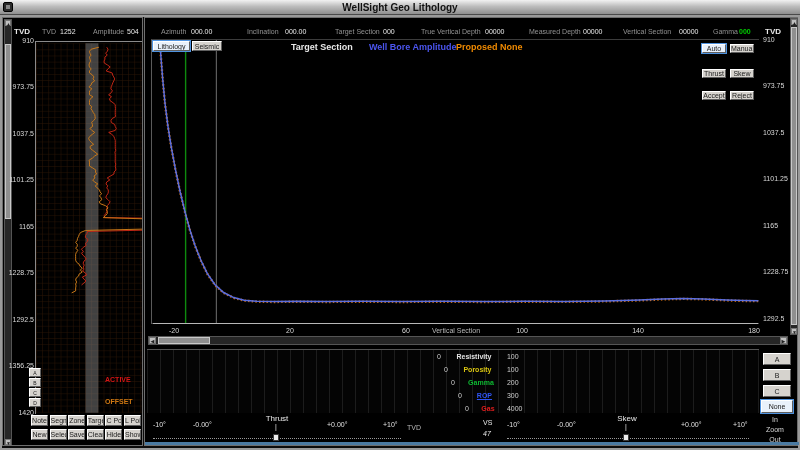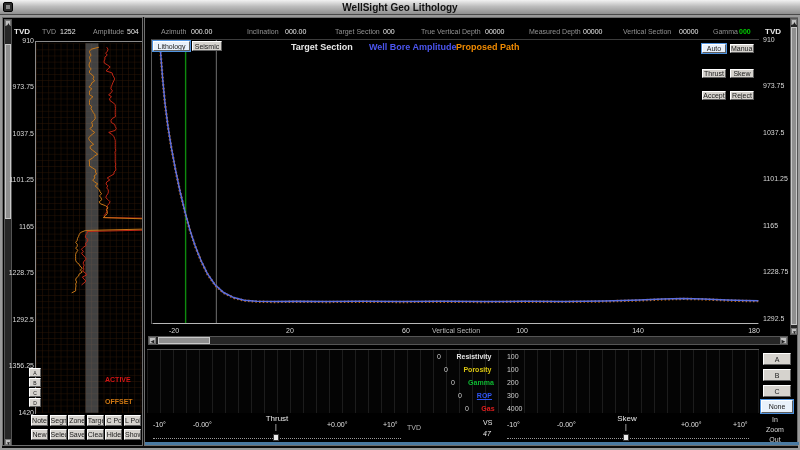--- a/index.html
+++ b/index.html
@@ -130,21 +130,21 @@
     <polyline id="proposed-line" fill="none" stroke-width="2.4" stroke-dasharray="1.5,2.2" points="7.0,-3.7 8.4,17.4 10.2,40.1 12.5,64.1 15.4,86.8 18.9,108.6 23.0,130.5 27.6,152.4 32.9,174.3 37.5,191.1 42.8,207.1 48.6,221.7 55.0,234.8 62.5,245.8 71.3,253.8 81.5,258.9 91.9,261.5 104.7,262.6 122.2,262.9 145.5,262.6 174.5,262.9 209.5,262.6 250.2,262.9 290.9,262.6 331.6,262.9 372.4,262.6 413.1,262.8 453.8,262.3 488.7,261.3 512.0,260.3 532.4,259.8 552.7,260.2 576.0,261.3 593.5,261.9 608.0,262.1" stroke="#c86a10"></polyline>
     <polyline id="wellbore-line" fill="none" stroke-width="1.5" points="7.0,-4.1 8.4,17.0 10.2,39.7 12.5,63.7 15.4,86.4 18.9,108.2 23.0,130.1 27.6,152.0 32.9,173.9 37.5,190.7 42.8,206.7 48.6,221.3 55.0,234.4 62.5,245.4 71.3,253.4 81.5,258.5 91.9,261.1 104.7,262.2 122.2,262.5 145.5,262.2 174.5,262.5 209.5,262.2 250.2,262.5 290.9,262.2 331.6,262.5 372.4,262.2 413.1,262.4 453.8,261.9 488.7,260.9 512.0,259.9 532.4,259.4 552.7,259.8 576.0,260.9 593.5,261.5 608.0,261.7" stroke="#5b6ee0"></polyline>
     <line x1="0" y1="284.5" x2="608" y2="284.5" stroke="#b8b8b8" stroke-width="1"></line>
   </svg>
 
   <div class="abs btn btn-hl" style="left:8px;top:23px;width:37px;height:10px;line-height:9px;">Lithology</div>
   <div class="abs btn" style="left:47px;top:23px;width:30px;height:10px;line-height:9px;">Seismic</div>
 
   <div class="abs" style="left: 146px; top: 24px; font-size: 9px; font-weight: bold; color: rgb(232, 232, 232);" id="ser-lab-0">Target Section</div>
   <div class="abs" style="left: 224px; top: 24px; font-size: 9px; font-weight: bold; color: rgb(75, 85, 240);" id="ser-lab-1">Well Bore Amplitude</div>
-  <div class="abs" style="left: 311px; top: 24px; font-size: 9px; font-weight: bold; color: rgb(240, 138, 0);" id="ser-lab-2">Proposed Path</div>
+  <div class="abs" style="left: 311px; top: 24px; font-size: 9px; font-weight: bold; color: rgb(240, 138, 0);" id="ser-lab-2">Proposed None</div>
 
   <div class="abs btn btn-hl" style="left:557px;top:26px;width:24px;height:9px;line-height:8px;">Auto</div>
   <div class="abs btn" style="left:585px;top:26px;width:24px;height:9px;line-height:8px;">Manual</div>
   <div class="abs btn" style="left:557px;top:51px;width:24px;height:9px;line-height:8px;">Thrust</div>
   <div class="abs btn" style="left:585px;top:51px;width:24px;height:9px;line-height:8px;">Skew</div>
   <div class="abs btn" style="left:557px;top:73px;width:24px;height:9px;line-height:8px;">Accept</div>
   <div class="abs btn" style="left:585px;top:73px;width:24px;height:9px;line-height:8px;">Reject</div>
 
   <div class="abs tick" style="left:618px;top:18px;">910</div>
   <div class="abs tick" style="left:618px;top:64px;">973.75</div>

